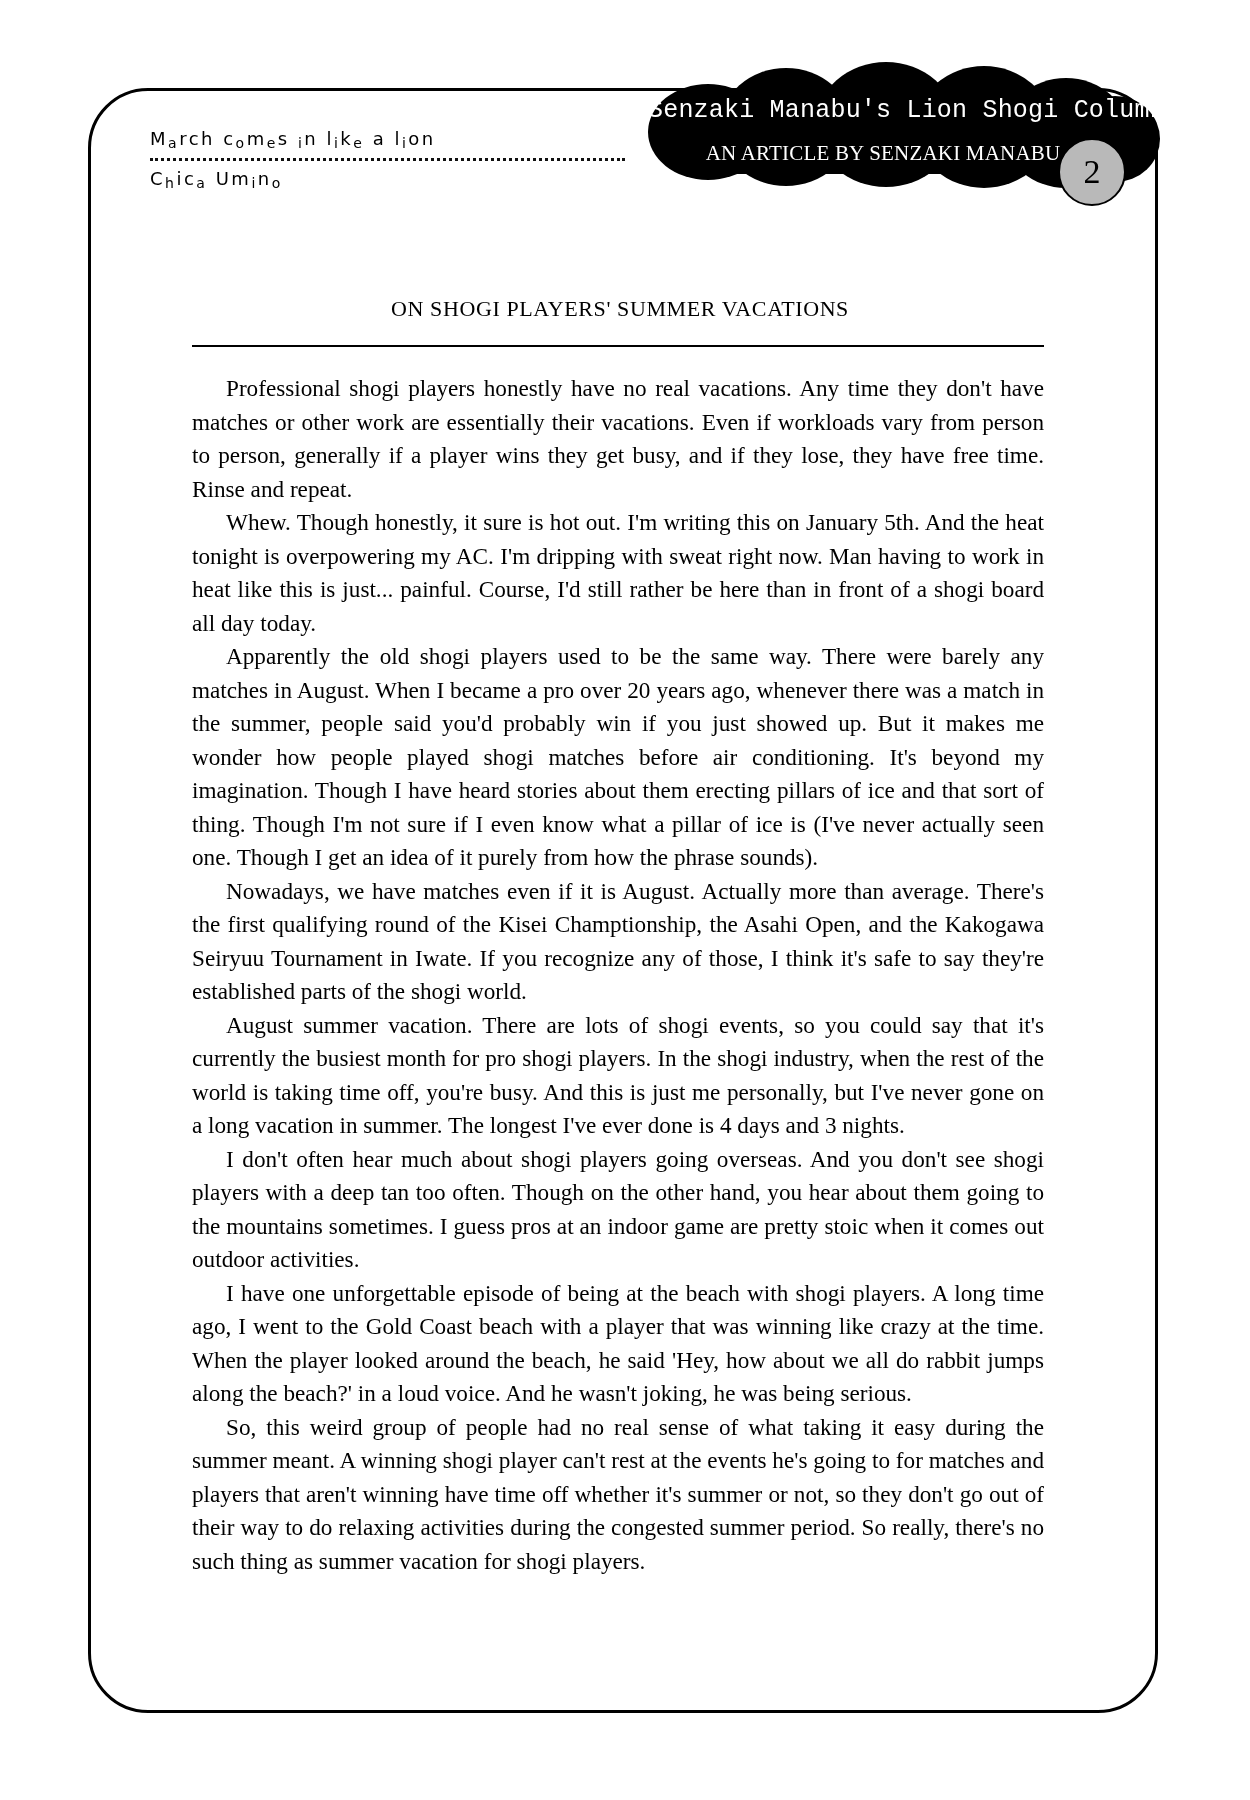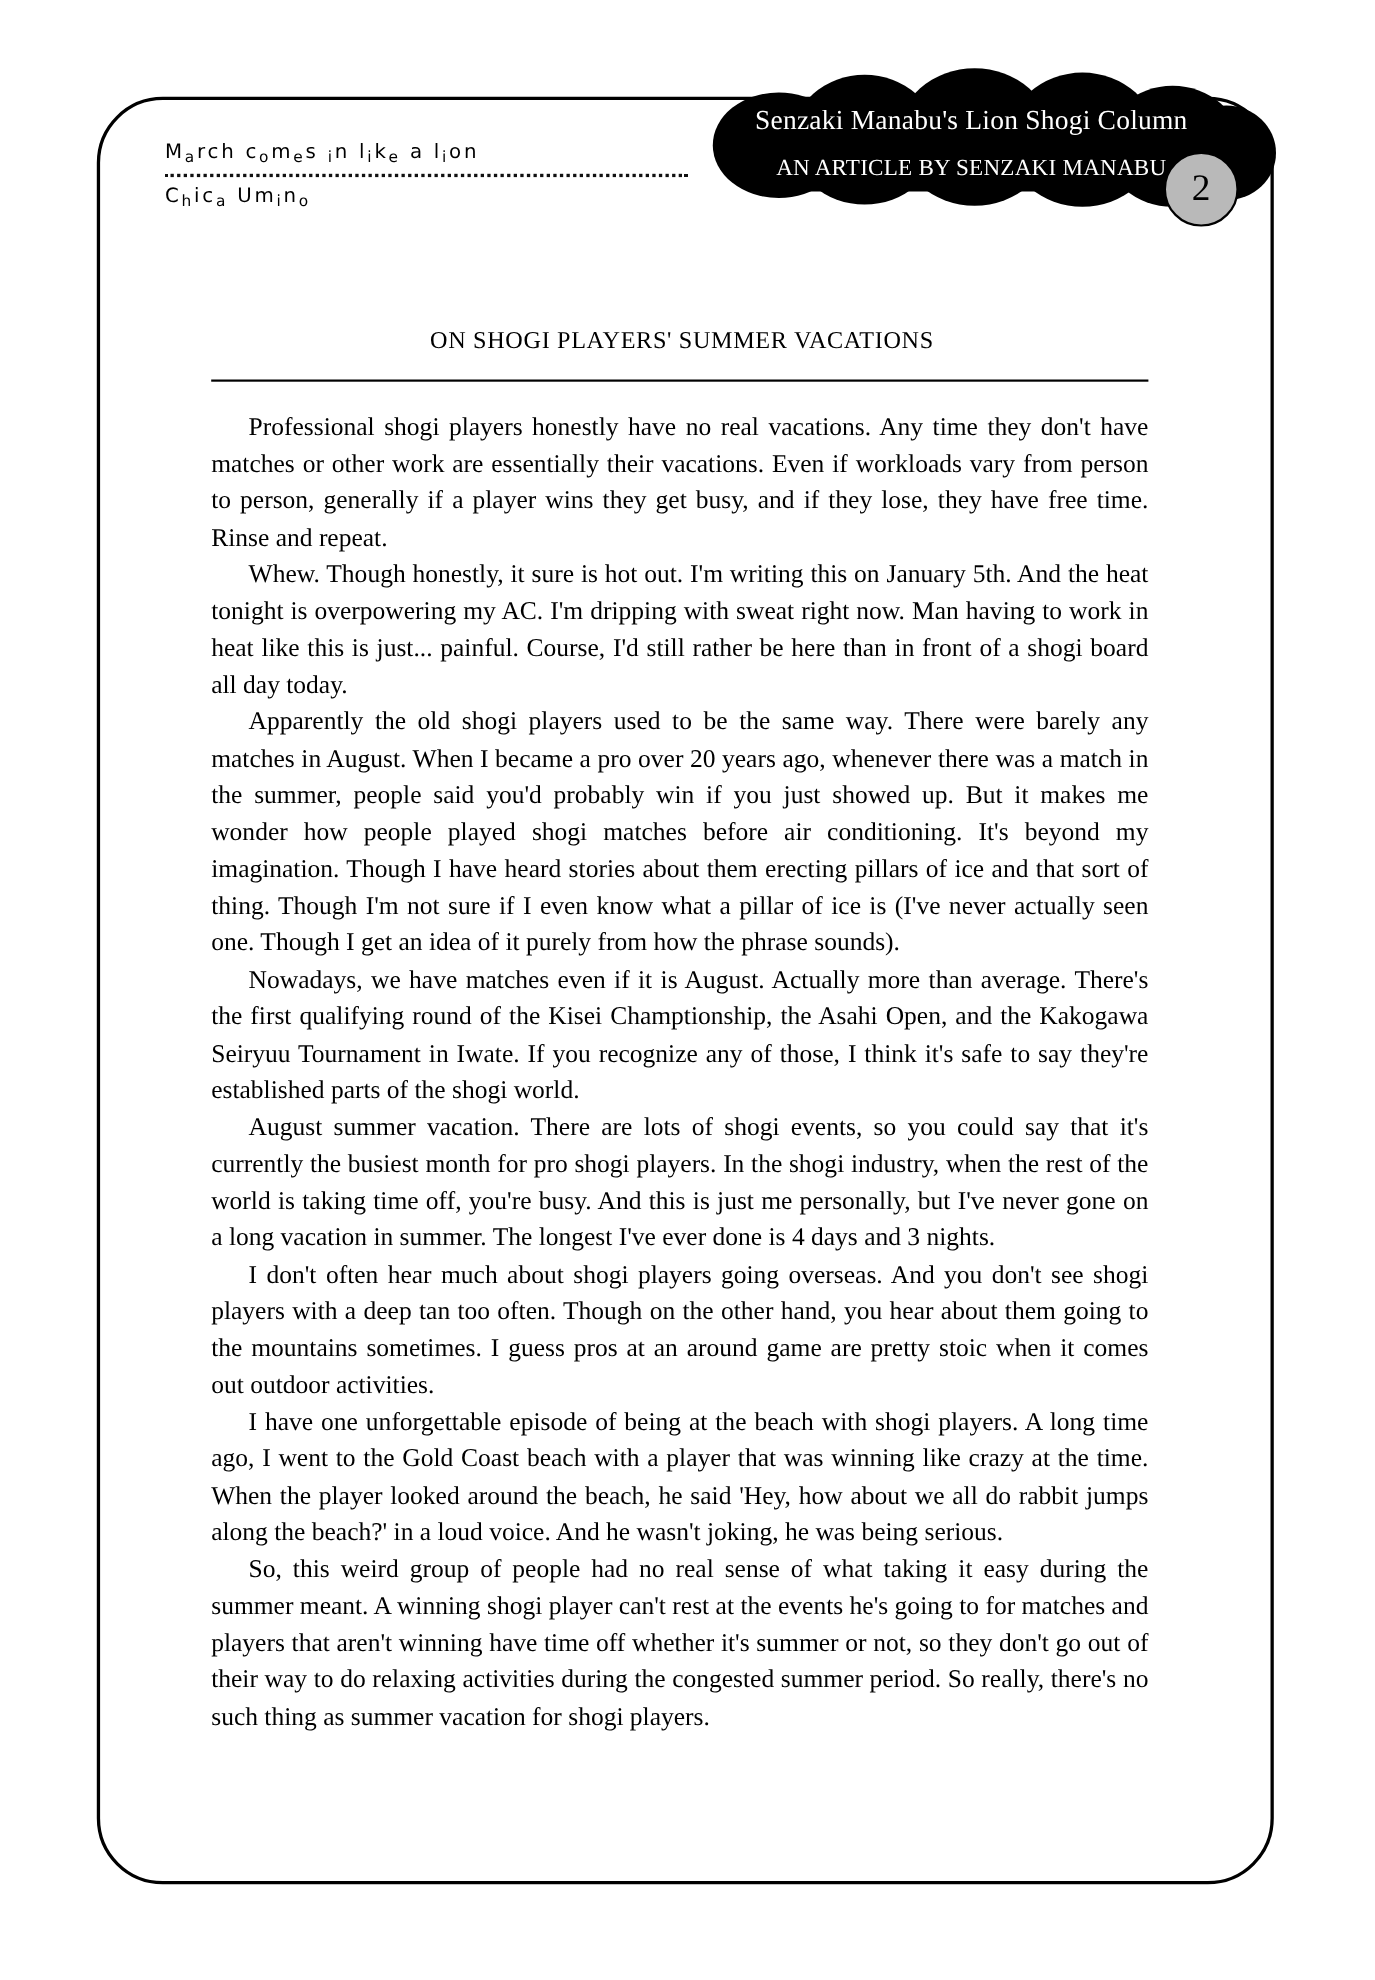--- a/index.html
+++ b/index.html
@@ -73,21 +73,21 @@
   #banner-text {
     position: absolute;
     left: 0;
     top: 34px;
     width: 470px;
     text-align: center;
     color: #ffffff;
     z-index: 5;
   }
   #banner-title {
-    font-family: Liberation Serif, serif;
+    font-family: Liberation Mono, monospace;
     font-size: 25px;
     letter-spacing: 0.2px;
     white-space: nowrap;
   }
   #banner-subtitle {
     font-family: "Liberation Serif", serif;
     font-size: 21px;
     letter-spacing: 0.2px;
     margin-top: 16px;
     white-space: nowrap;
@@ -177,16 +177,16 @@
 
 <div id="article-title">ON SHOGI PLAYERS' SUMMER VACATIONS</div>
 <div id="title-rule"></div>
 
 <div id="article-body">
   <p>Professional shogi players honestly have no real vacations. Any time they don't have matches or other work are essentially their vacations. Even if workloads vary from person to person, generally if a player wins they get busy, and if they lose, they have free time. Rinse and repeat.</p>
   <p>Whew. Though honestly, it sure is hot out. I'm writing this on January 5th. And the heat tonight is overpowering my AC. I'm dripping with sweat right now. Man having to work in heat like this is just... painful. Course, I'd still rather be here than in front of a shogi board all day today.</p>
   <p>Apparently the old shogi players used to be the same way. There were barely any matches in August. When I became a pro over 20 years ago, whenever there was a match in the summer, people said you'd probably win if you just showed up. But it makes me wonder how people played shogi matches before air conditioning. It's beyond my imagination. Though I have heard stories about them erecting pillars of ice and that sort of thing. Though I'm not sure if I even know what a pillar of ice is (I've never actually seen one. Though I get an idea of it purely from how the phrase sounds).</p>
   <p>Nowadays, we have matches even if it is August. Actually more than average. There's the first qualifying round of the Kisei Champtionship, the Asahi Open, and the Kakogawa Seiryuu Tournament in Iwate. If you recognize any of those, I think it's safe to say they're established parts of the shogi world.</p>
   <p>August summer vacation. There are lots of shogi events, so you could say that it's currently the busiest month for pro shogi players. In the shogi industry, when the rest of the world is taking time off, you're busy. And this is just me personally, but I've never gone on a long vacation in summer. The longest I've ever done is 4 days and 3 nights.</p>
-  <p>I don't often hear much about shogi players going overseas. And you don't see shogi players with a deep tan too often. Though on the other hand, you hear about them going to the mountains sometimes. I guess pros at an around game are pretty stoic when it comes out outdoor activities.</p>
+  <p>I don't often hear much about shogi players going overseas. And you don't see shogi players with a deep tan too often. Though on the other hand, you hear about them going to the mountains sometimes. I guess pros at an indoor game are pretty stoic when it comes out outdoor activities.</p>
   <p>I have one unforgettable episode of being at the beach with shogi players. A long time ago, I went to the Gold Coast beach with a player that was winning like crazy at the time. When the player looked around the beach, he said 'Hey, how about we all do rabbit jumps along the beach?' in a loud voice. And he wasn't joking, he was being serious.</p>
   <p>So, this weird group of people had no real sense of what taking it easy during the summer meant. A winning shogi player can't rest at the events he's going to for matches and players that aren't winning have time off whether it's summer or not, so they don't go out of their way to do relaxing activities during the congested summer period. So really, there's no such thing as summer vacation for shogi players.</p>
 </div>
 
 </body></html>

